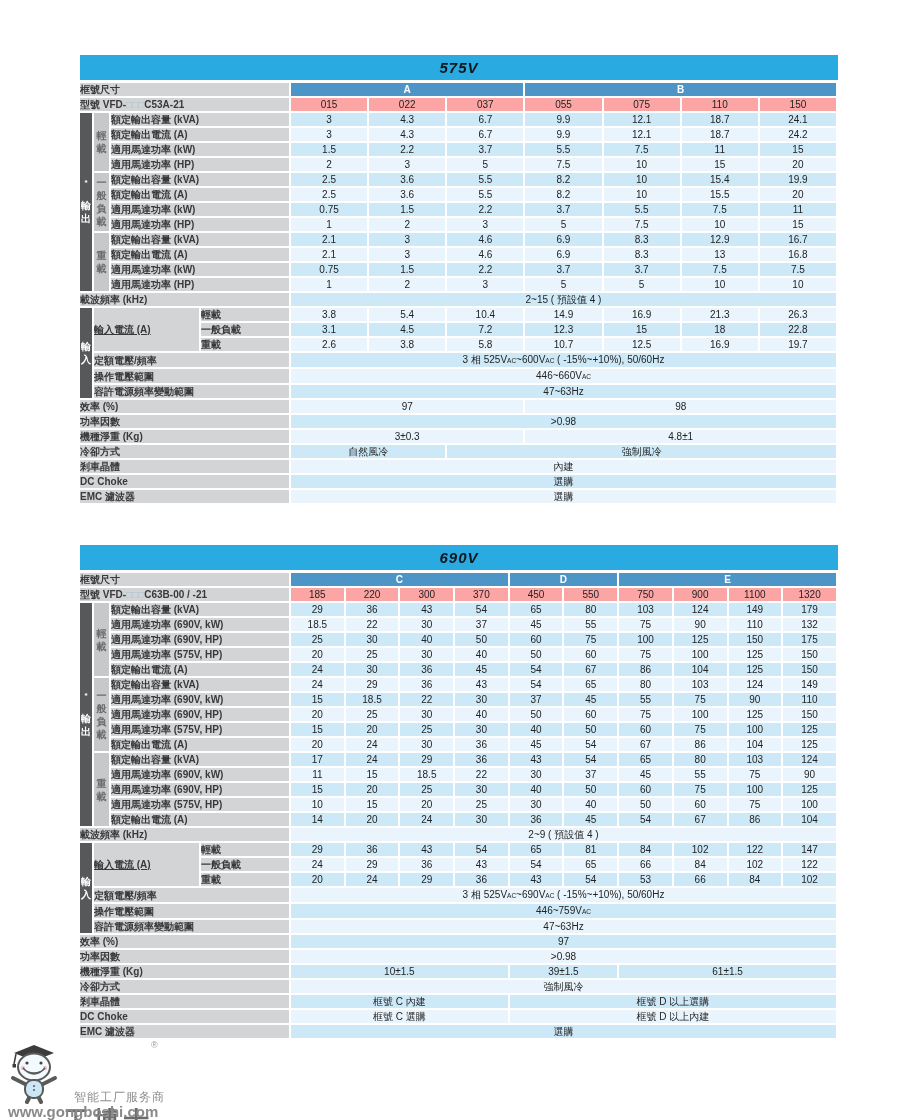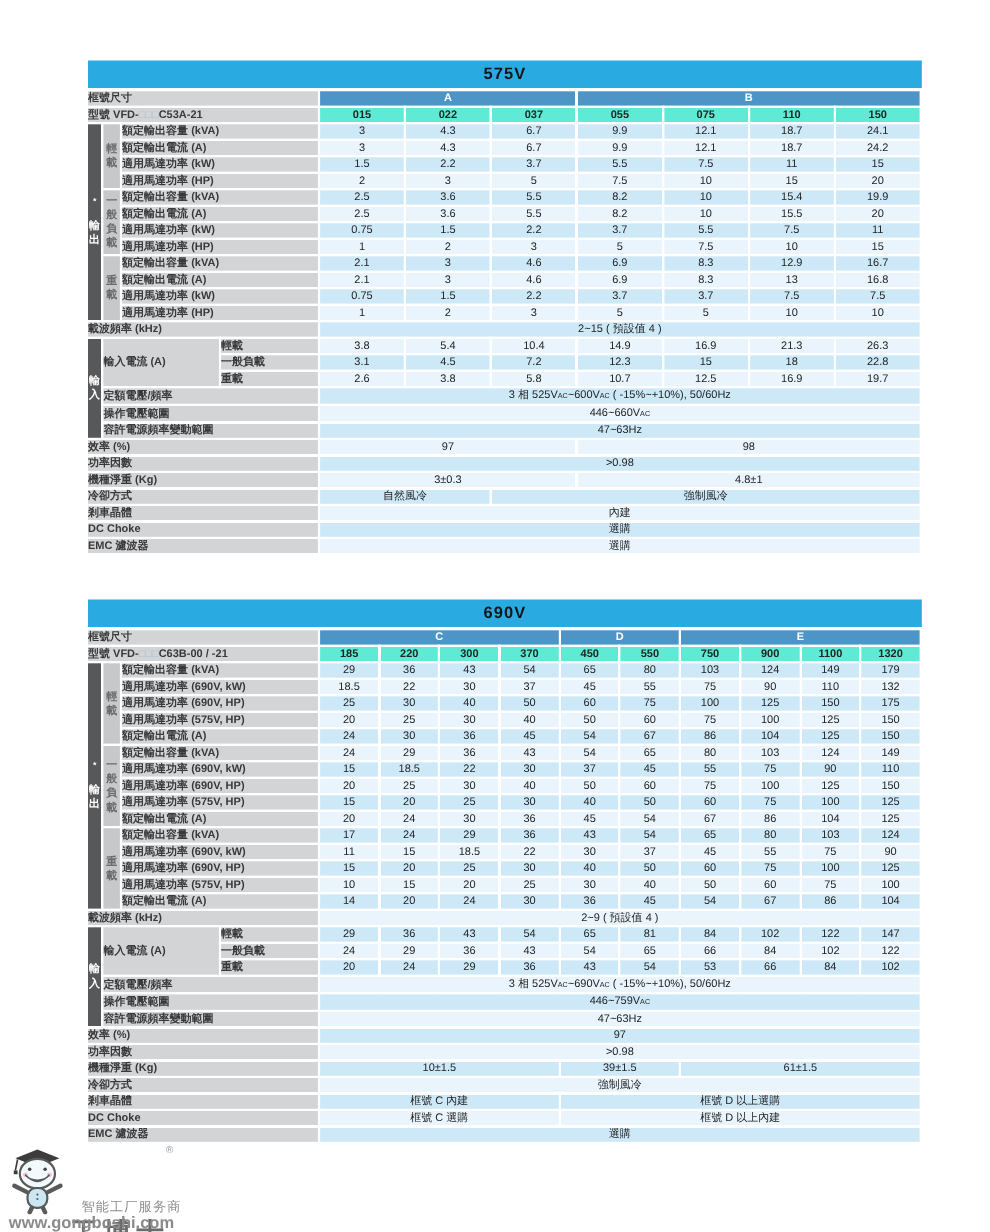--- a/index.html
+++ b/index.html
@@ -7,43 +7,44 @@
     position:relative; width:900px; height:1120px; background:#ffffff;
     font-family:"Liberation Sans","DejaVu Sans",sans-serif; overflow:hidden;
   }
   .spec-section { position:absolute; left:80px; width:758px; }
   #section-575 { top:55px; }
   #section-690 { top:545px; }
   .title-bar {
     height:25px; line-height:25px; background:#29abe2; color:#10161c;
     font-size:15px; font-weight:bold; text-align:center; letter-spacing:1px;
     margin-bottom:3px;
+    font-style:italic;
   }
   table.spec { border-collapse:collapse; table-layout:fixed; width:758px; }
   table.spec td {
     height:13px; padding:0; font-size:10px; line-height:13px;
     border-right:2px solid #fff; border-bottom:2px solid #fff;
     overflow:hidden; white-space:nowrap;
   }
   td.lbl  { background:#d3d4d6; color:#39393b; font-weight:bold; padding-left:4px; }
-  td.mid  { vertical-align:middle; }
+  td.mid  { vertical-align:middle;text-decoration:underline; }
   td.frame{ background:#4d95c7; color:#ffffff; font-weight:bold; font-size:11px; text-align:center; }
   td.band {
     background:#57585a; color:#ffffff; font-weight:bold; font-size:10px;
     text-align:center; vertical-align:middle; line-height:11px; padding:0;
   }
   td.band .star { font-size:8px; line-height:7px; display:block; }
   td.sub  {
     background:#c6c8ca; color:#6b6c6e; font-weight:bold; font-size:9.5px;
     text-align:center; vertical-align:middle; line-height:10.5px; padding:0;
   }
   td.val  { text-align:center; color:#232323; }
   td.dark { background:#cde9f8; }
   td.light{ background:#e9f4fc; }
-  td.white{ background:#5eead4;font-weight:bold; }
+  td.white{ background:#fca5a5; }
   td .boxes { color:#a9c4d4; font-weight:normal; }
   td sub { font-size:6.5px; vertical-align:baseline; }
 
   .footnote {
     position:absolute; left:88px; top:1048px; width:600px;
     font-size:8.5px; font-weight:bold; color:#8f8f8f; letter-spacing:0.3px;
   }
   .logo { position:absolute; left:8px; top:1040px; width:175px; height:78px; }
   .logo .mascot { position:absolute; left:0; top:2px; }
   .logo .reg { position:absolute; left:143px; top:0; font-size:9px; color:#9a9a9a; }

